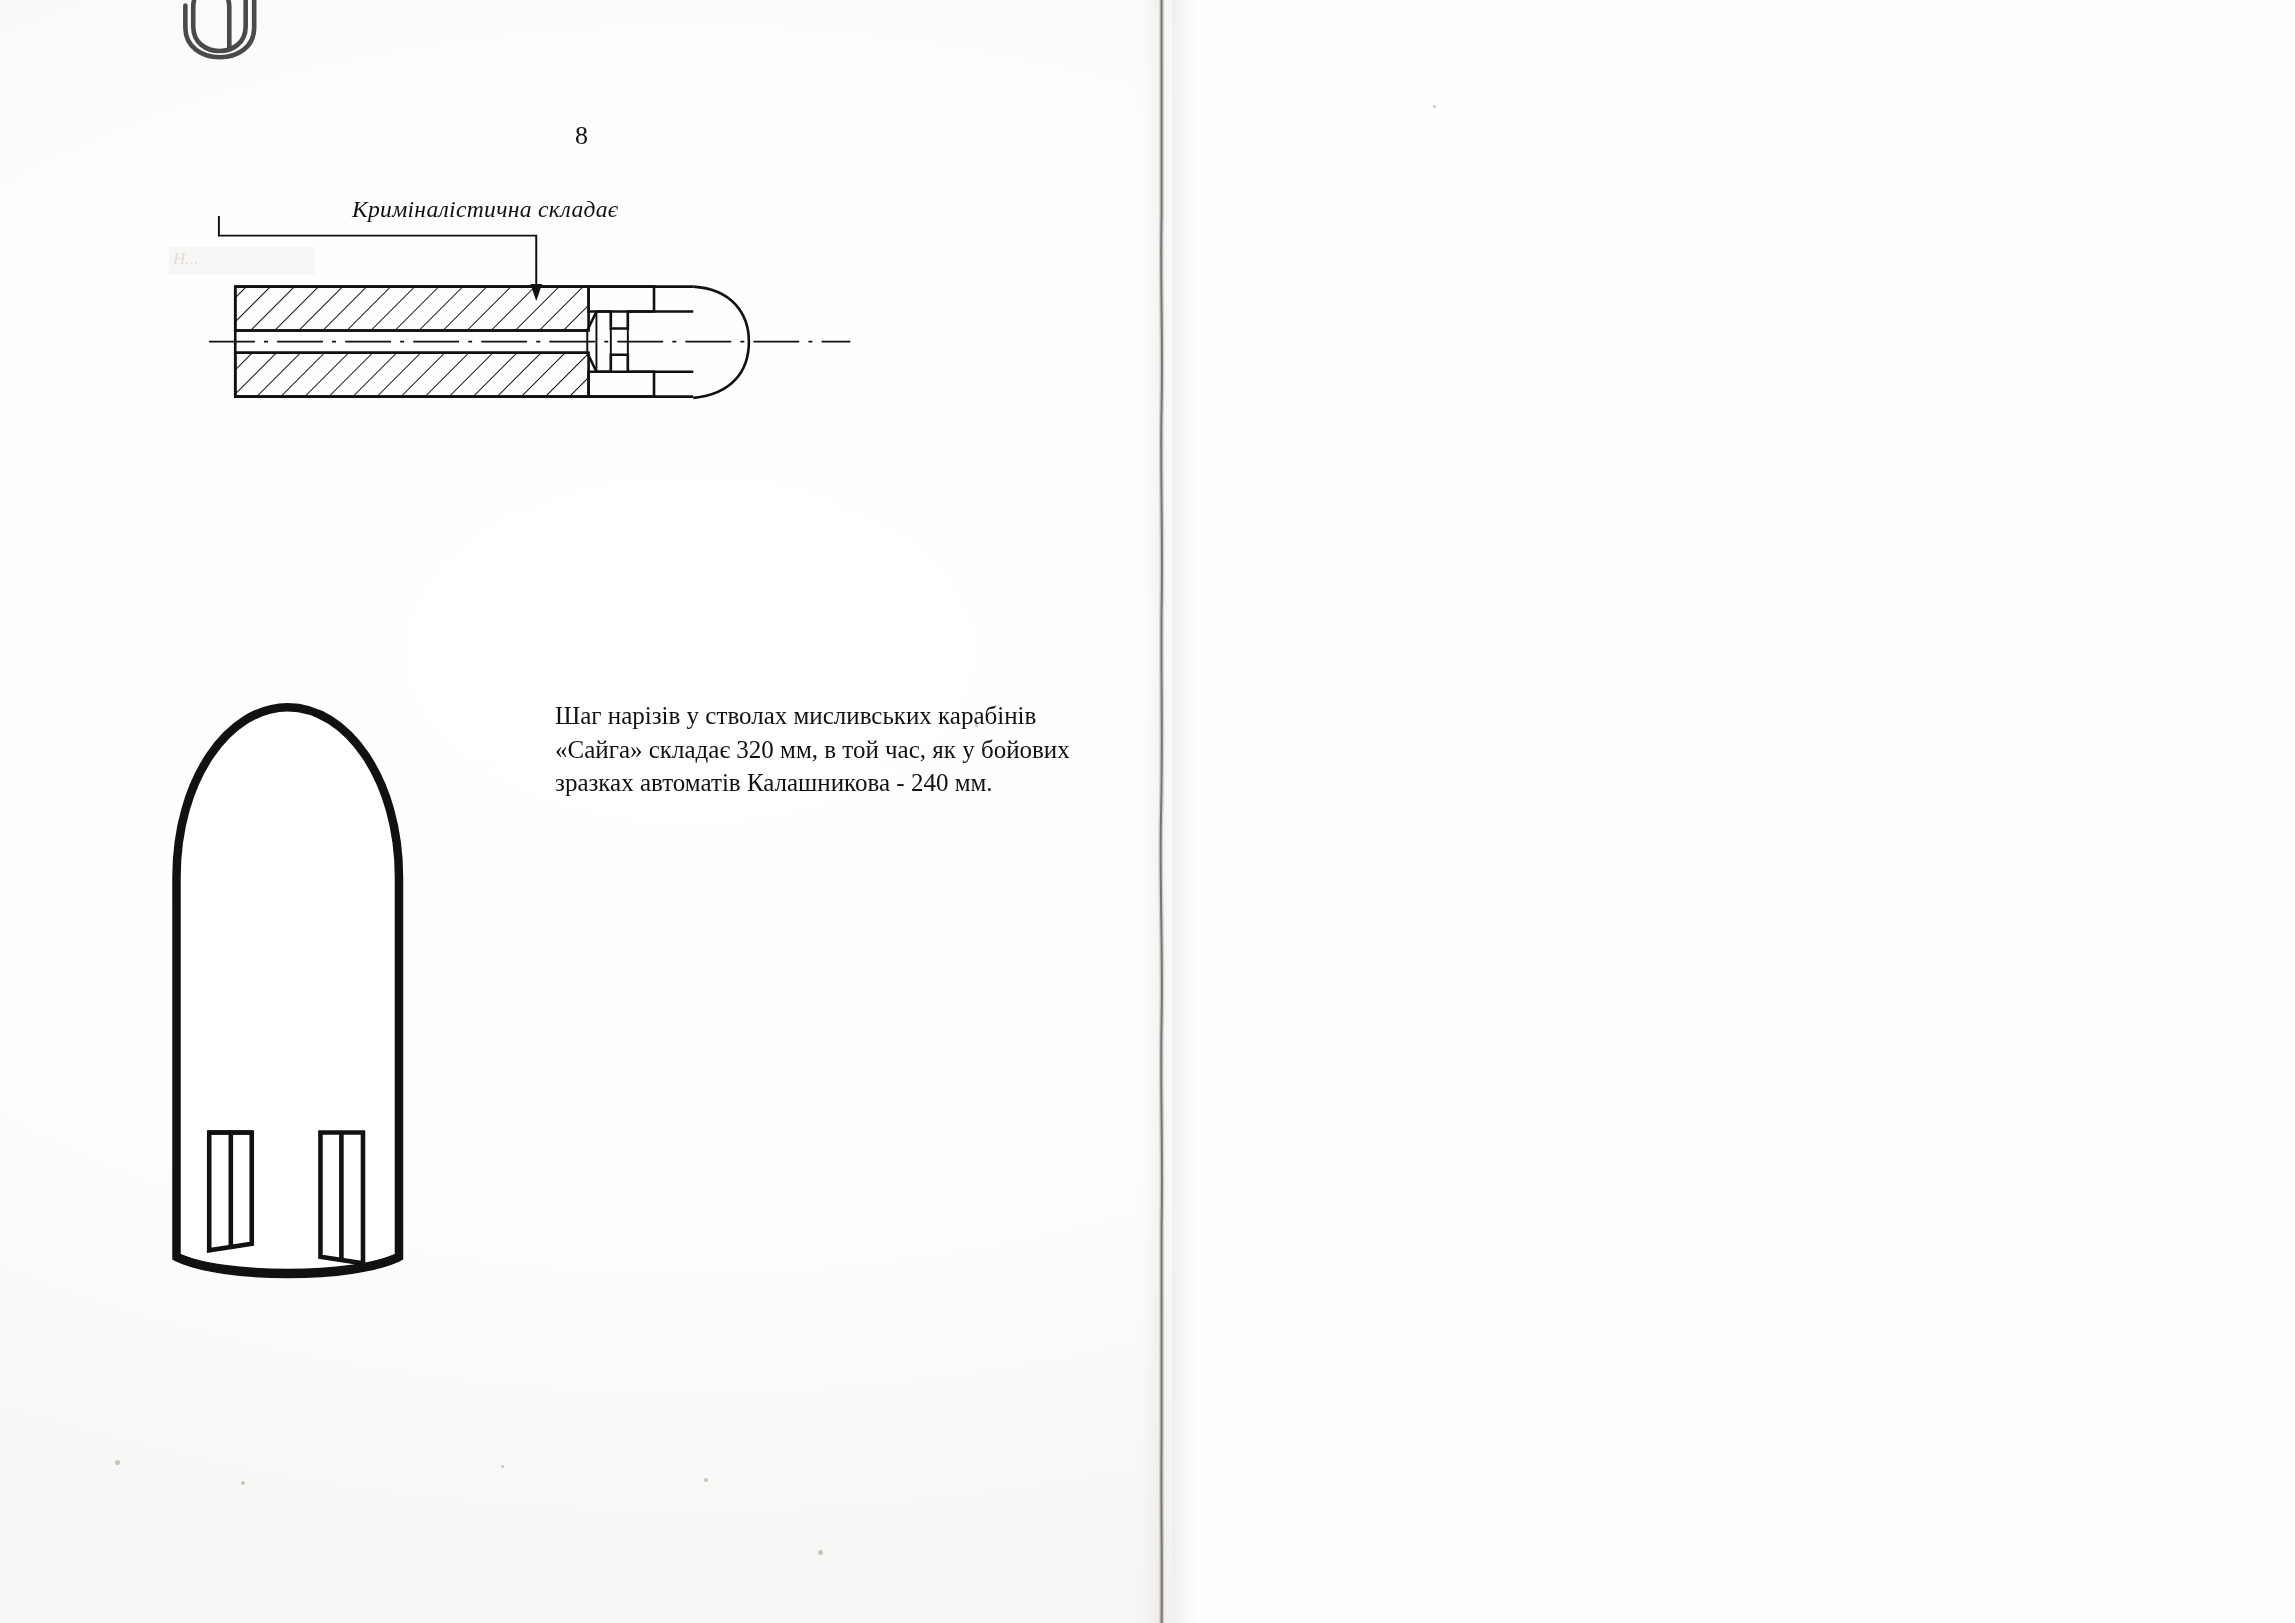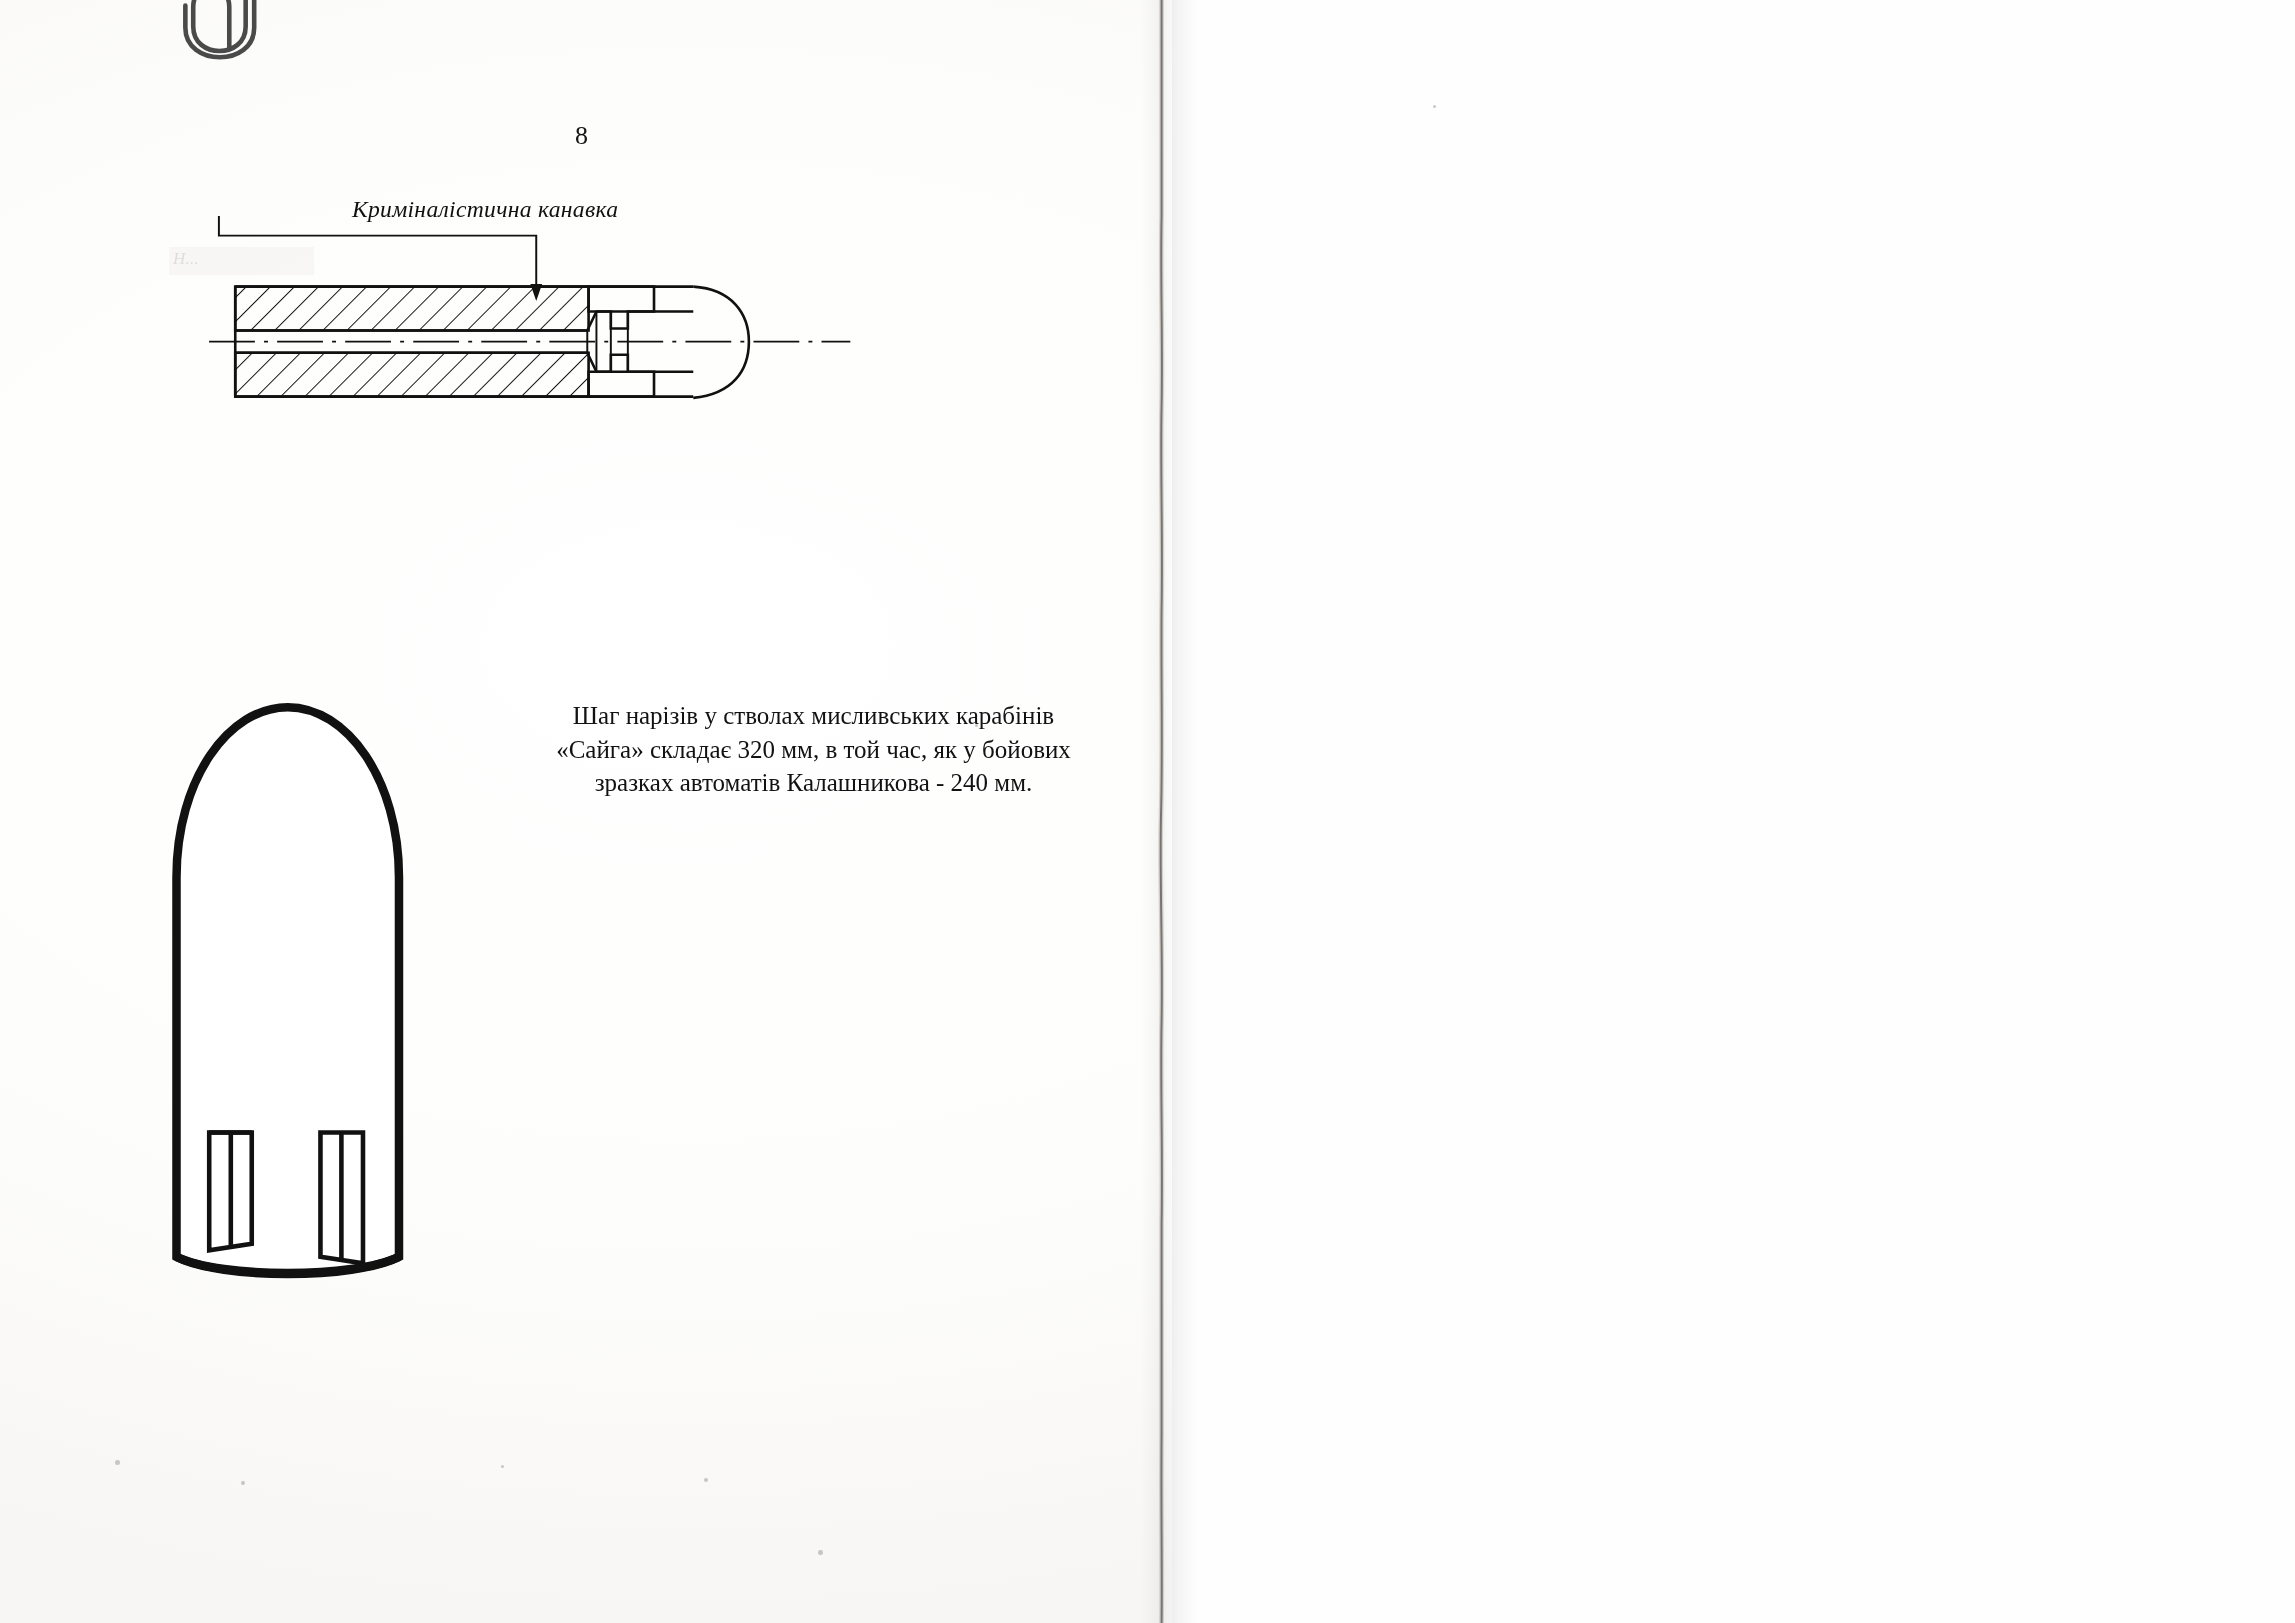--- a/index.html
+++ b/index.html
@@ -130,21 +130,21 @@
   
   .body-text {
     position: absolute;
     left: 555px;
     top: 699px;
     width: 517px;
     font-family: "Liberation Serif", serif;
     font-size: 25px;
     line-height: 1.34;
     color: #121212;
-    text-align: center;
+    text-align: left;
   }
   .body-text p { margin: 0; }
 
   
   .speck {
     position: absolute;
     background: #b9b4ae;
     border-radius: 50%;
     opacity: .75;
   }
@@ -172,21 +172,21 @@
     <svg width="118" height="151" viewBox="0 0 180 230">
       <path d="M120,-40 L120,60 C120,110 40,110 40,60 L40,30 C40,-10 95,-10 95,30 L95,95" fill="none" stroke="#4a4a4a" stroke-width="7" stroke-linecap="round"></path>
       <path d="M133,-40 L133,62 C133,122 28,122 28,62 L28,28" fill="none" stroke="#4a4a4a" stroke-width="7" stroke-linecap="round"></path>
     </svg>
   </div>
 
   <div class="ghost">Н...</div>
 
   <div class="page-number">8</div>
 
-  <div class="fig1-caption">Криміналістична канавка</div>
+  <div class="fig1-caption">Криміналістична складає</div>
 
   <div class="fig1">
     <svg width="759" height="301" viewBox="0 0 1160 460">
       <defs>
         <pattern id="hatch" width="26" height="26" patternTransform="rotate(45)" patternUnits="userSpaceOnUse">
           <line x1="0" y1="0" x2="0" y2="26" stroke="#111" stroke-width="3"></line>
         </pattern>
       </defs>
 
       <path d="M35,-20 L35,30 L520,30 L520,108" fill="none" stroke="#111" stroke-width="3"></path>

